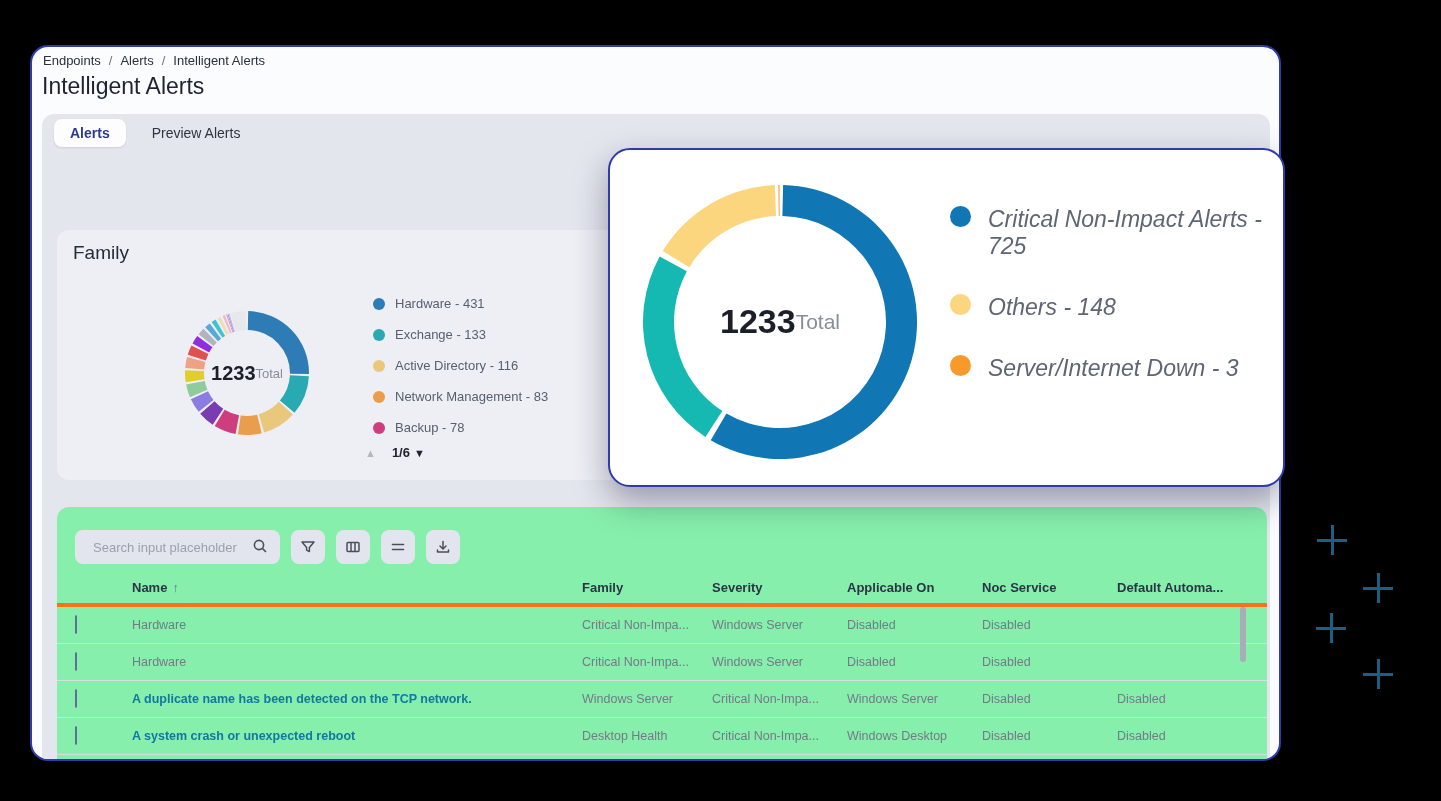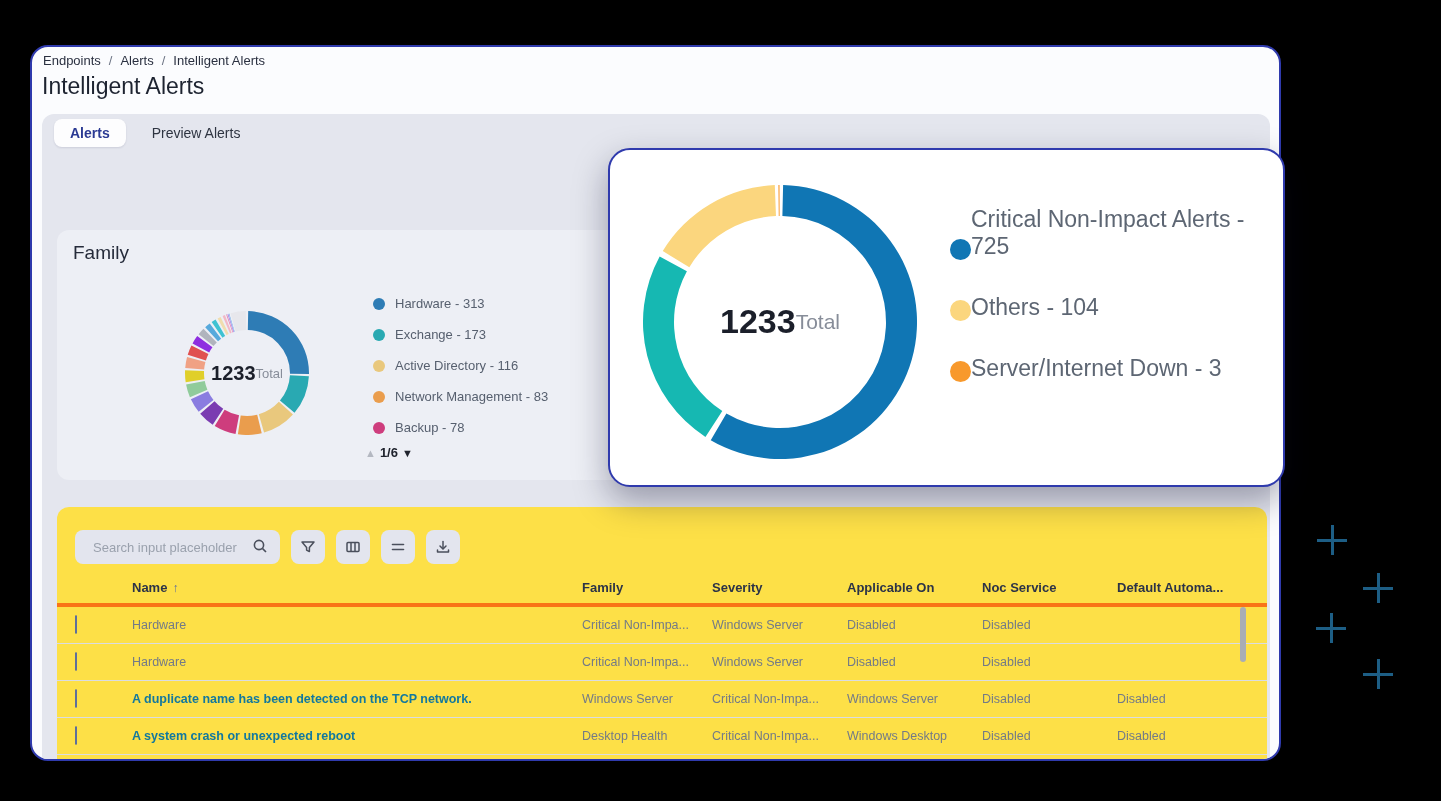--- a/index.html
+++ b/index.html
@@ -28,24 +28,24 @@
   #family-donut-wrap{left:128px;top:81px;width:124px;height:124px;}
   #family-donut-wrap .val{font-size:20px;font-weight:700;color:#1b1f2a;line-height:1.1;}
   #family-donut-wrap .lbl{font-size:13px;color:#878d99;}
   .family-legend{position:absolute;left:316px;top:66px;display:flex;flex-direction:column;gap:16px;}
   .family-legend .legend-item{display:flex;align-items:center;gap:10px;}
   .family-legend .dot{width:12px;height:12px;border-radius:50%;flex:none;}
   .family-legend .legend-label{font-size:13px;color:#565f6e;}
   .pager{position:absolute;left:308px;top:215px;font-size:13px;color:#20242e;display:flex;align-items:center;gap:4px;}
   .pager .up{color:#b4b8c1;font-size:11px;cursor:pointer;}
   .pager .down{color:#20242e;font-size:11px;cursor:pointer;}
-  .pager .page-num{font-weight:600;}
-
-  
-  .table-card{position:absolute;left:15px;top:393px;width:1210px;height:266px;background:#fde047;border-radius:12px 12px 0 0;}
+  .pager .page-num{font-weight:600;margin-left:12px;}
+
+  
+  .table-card{position:absolute;left:15px;top:393px;width:1210px;height:266px;background:#86efac;border-radius:12px 12px 0 0;}
   .toolbar{position:absolute;left:18px;top:23px;height:34px;display:flex;gap:11px;}
   .search-box{position:relative;width:205px;height:34px;background:#e3e5ee;border-radius:8px;}
   .search-box input{position:absolute;left:0;top:0;width:170px;height:34px;border:none;background:transparent;outline:none;
       padding:0 0 0 18px;font-size:13px;color:#3a4150;font-family:"Liberation Sans",sans-serif;}
   .search-box input::placeholder{color:#9aa1ad;}
   .search-box .s-icon{position:absolute;right:12px;top:8px;}
   .tool-btn{width:34px;height:34px;background:#e3e5ee;border:none;border-radius:8px;display:flex;align-items:center;justify-content:center;cursor:pointer;padding:0;}
   .tool-btn svg{display:block;}
 
   .tgrid{display:grid;grid-template-columns:57px 450px 130px 135px 135px 135px 1fr;align-items:center;box-sizing:border-box;padding-left:18px;}
@@ -63,21 +63,21 @@
   .checkbox{width:16px;height:16px;border:1.5px solid #5e6f9b;border-radius:4px;box-sizing:border-box;cursor:pointer;}
   .vscroll{position:absolute;right:21px;top:100px;width:6px;height:55px;border-radius:3px;background:#a9adb5;cursor:pointer;}
 
   
   .popup{position:absolute;left:608px;top:148px;width:677px;height:339px;background:#ffffff;border:2.5px solid #2f3aad;
          border-radius:22px;box-sizing:border-box;box-shadow:0 14px 34px rgba(8,10,40,.35);}
   #alerts-donut-wrap{left:33px;top:35px;width:274px;height:274px;}
   #alerts-donut-wrap .val{font-size:34px;font-weight:700;color:#1b1f2a;line-height:1.15;}
   #alerts-donut-wrap .lbl{font-size:21px;color:#878d99;}
   .popup-legend{position:absolute;left:340px;top:56px;display:flex;flex-direction:column;gap:34px;}
-  .popup-legend .legend-item{display:flex;align-items:flex-end;}
+  .popup-legend .legend-item{display:flex;align-items:flex-start;gap:17px;font-style:italic;}
   .popup-legend .dot{width:21px;height:21px;border-radius:50%;flex:none;}
   .popup-legend .legend-label{font-size:23px;color:#5d6673;}
 
   
   .plus{position:absolute;width:30px;height:30px;}
   .plus::before,.plus::after{content:"";position:absolute;background:#1d5e85;}
   .plus::before{left:13.5px;top:0;width:3px;height:30px;}
   .plus::after{left:0;top:13.5px;width:30px;height:3px;}
 </style>
 </head>
@@ -130,25 +130,25 @@
               <path d="M45.58,2.21 A62,62 0 0 1 60.81,0.01 L61.17,19.01 A43,43 0 0 0 50.61,20.54 Z" fill="#e7e7ec"></path>
             </svg>
           <div class="donut-center">
             <span class="val">1233</span>
             <span class="lbl">Total</span>
           </div>
         </div>
         <div class="family-legend" id="family-legend">
             <div class="legend-item">
               <span class="dot" style="background: rgb(46, 124, 181);"></span>
-              <span class="legend-label">Hardware - 313</span>
+              <span class="legend-label">Hardware - 431</span>
             </div>
             <div class="legend-item">
               <span class="dot" style="background: rgb(41, 169, 178);"></span>
-              <span class="legend-label">Exchange - 173</span>
+              <span class="legend-label">Exchange - 133</span>
             </div>
             <div class="legend-item">
               <span class="dot" style="background: rgb(233, 200, 125);"></span>
               <span class="legend-label">Active Directory - 116</span>
             </div>
             <div class="legend-item">
               <span class="dot" style="background: rgb(234, 157, 77);"></span>
               <span class="legend-label">Network Management - 83</span>
             </div>
             <div class="legend-item">
@@ -289,21 +289,21 @@
         <span class="lbl">Total</span>
       </div>
     </div>
     <div class="popup-legend" id="alerts-legend">
         <div class="legend-item">
           <span class="dot" style="background: rgb(16, 118, 180);"></span>
           <span class="legend-label">Critical Non-Impact Alerts - 725</span>
         </div>
         <div class="legend-item">
           <span class="dot" style="background: rgb(251, 214, 126);"></span>
-          <span class="legend-label">Others - 104</span>
+          <span class="legend-label">Others - 148</span>
         </div>
         <div class="legend-item">
           <span class="dot" style="background: rgb(248, 153, 44);"></span>
           <span class="legend-label">Server/Internet Down - 3</span>
         </div>
       </div>
   </div>
 
   <span class="plus" style="left:1317px;top:525px"></span>
   <span class="plus" style="left:1363px;top:573px"></span>

